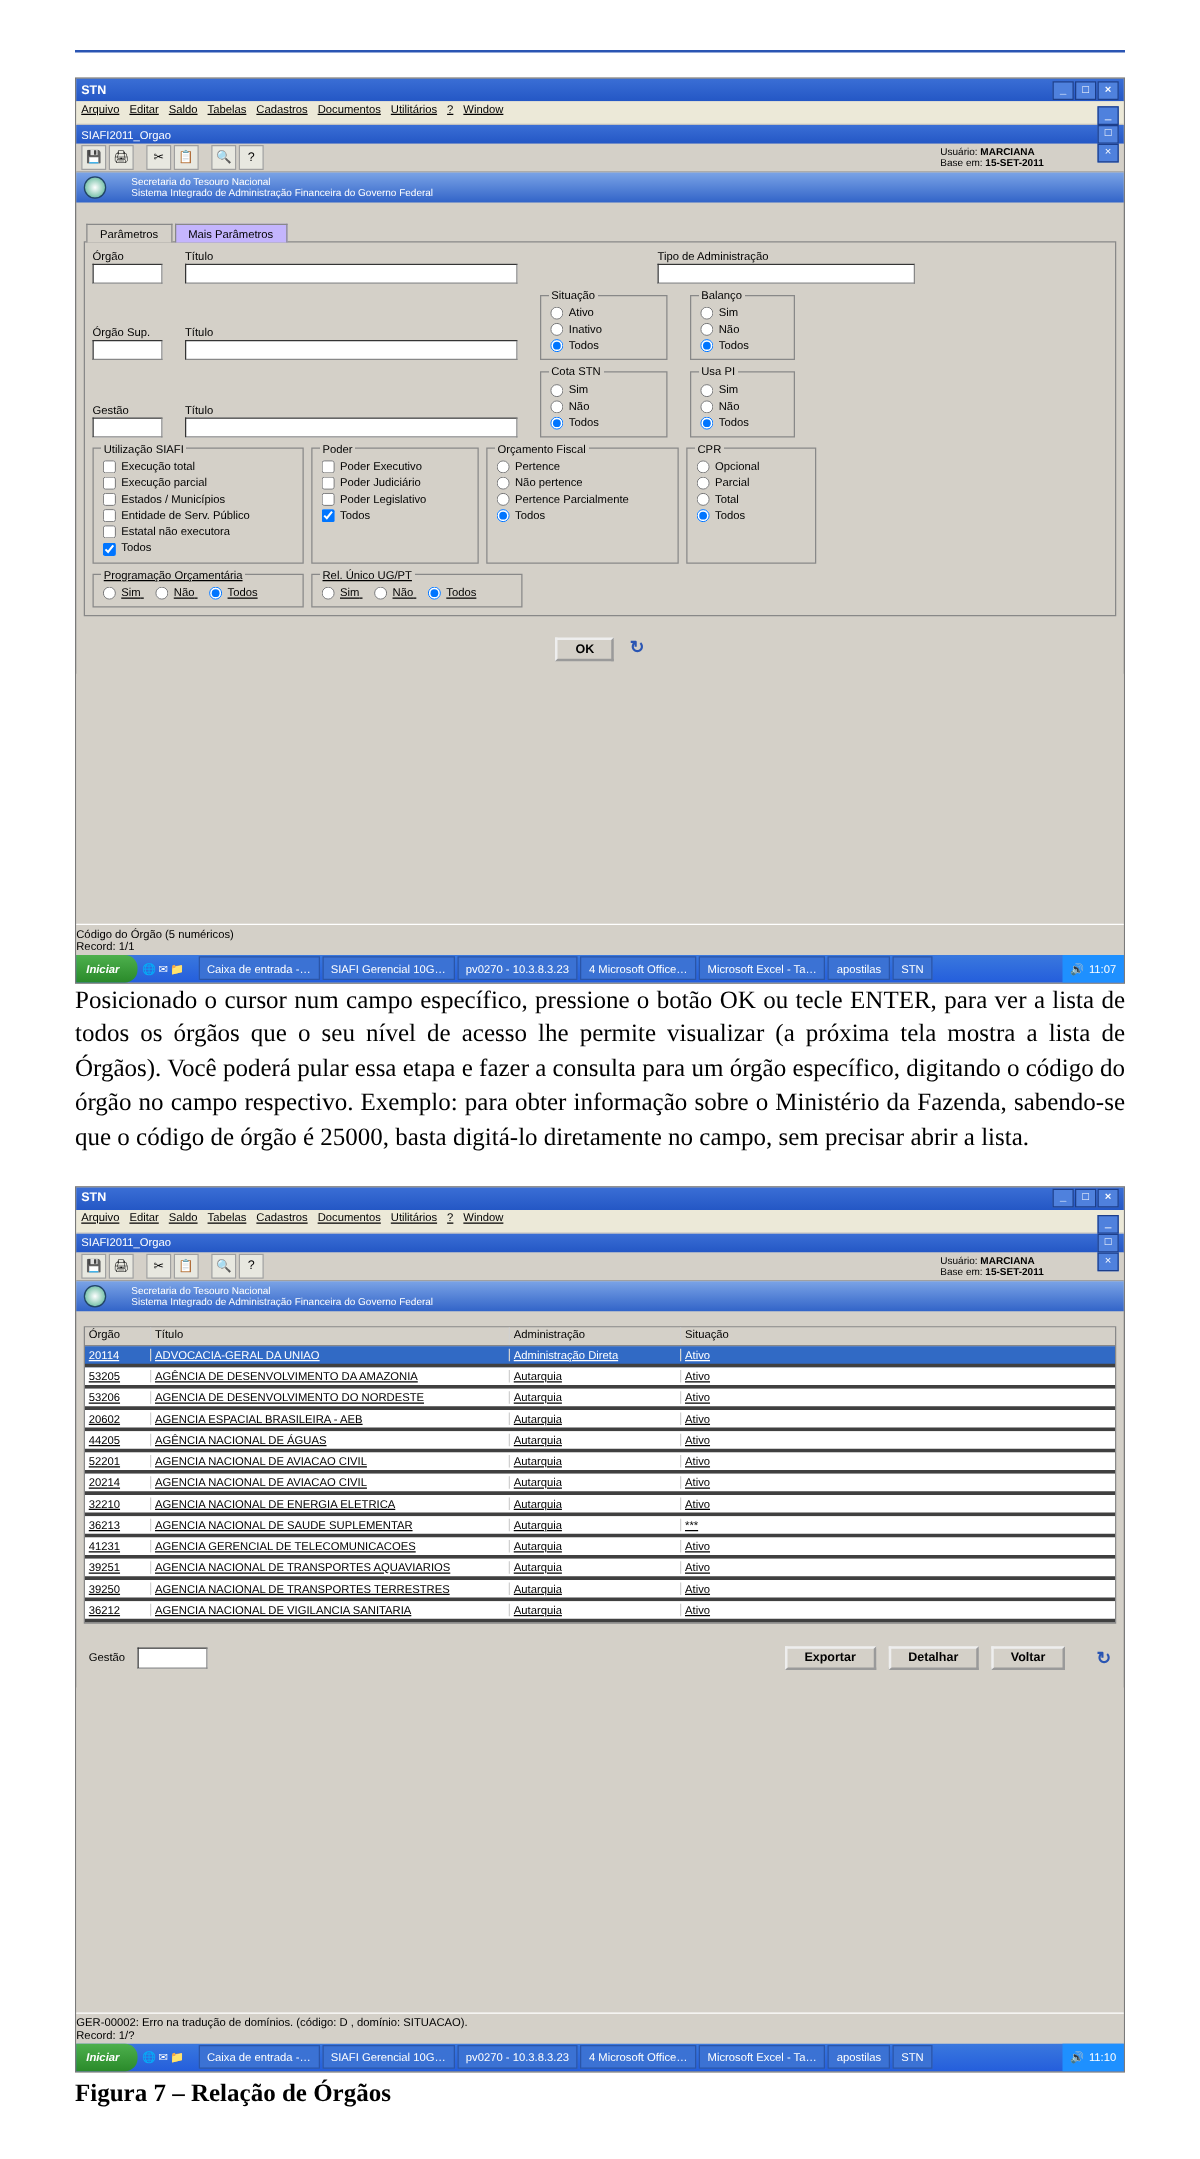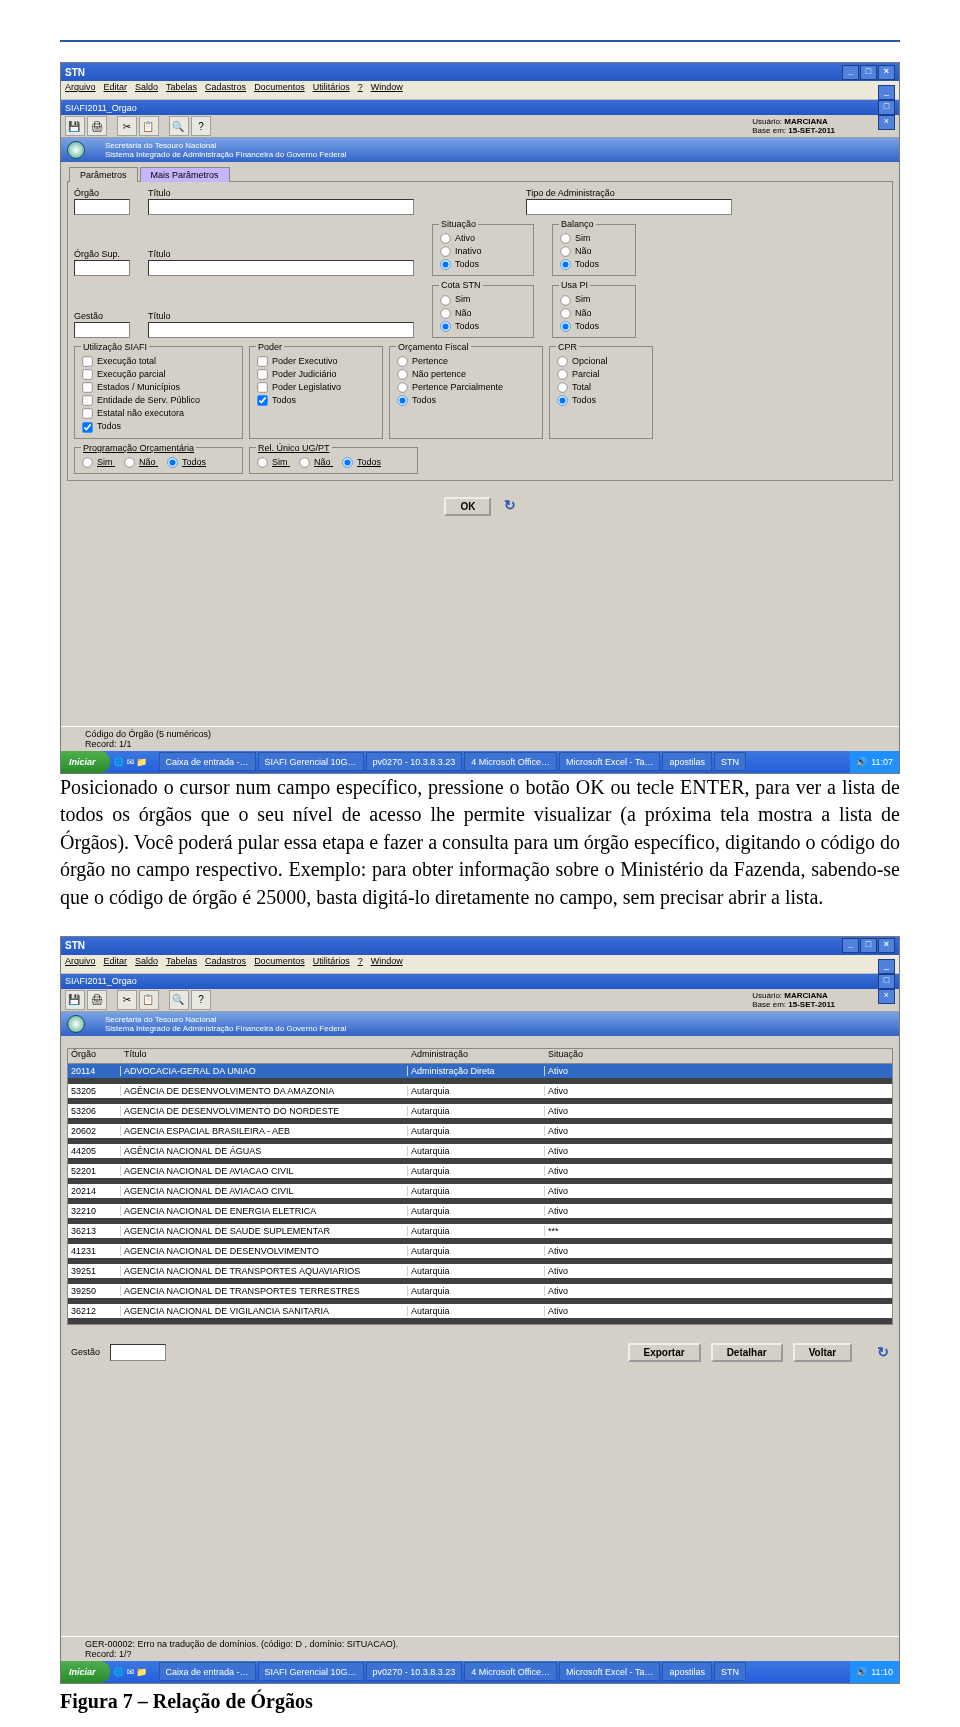--- a/index.html
+++ b/index.html
@@ -109,21 +109,21 @@
   }
   .logo-circle {
     width: 16px;
     height: 16px;
     border-radius: 50%;
     background: radial-gradient(#fff,#4a8);
     border: 1px solid #246;
   }
   .tabs {
     display: flex;
-    padding: 4px 4px 0 8px;
+    padding: 16px 4px 0 8px;
   }
   .tab {
     background: #c4b5fd;
     border: 1px solid #888;
     border-bottom: none;
     padding: 2px 10px;
     margin-right: 2px;
     font-size: 9px;
     position: relative;
     top: 1px;
@@ -167,21 +167,21 @@
     border: 2px outset #eee;
     padding: 2px 14px;
     font-size: 10px;
     font-weight: bold;
   }
   .empty-area { height: 200px; background: #d4d0c8; }
   .statusbar {
     background: #d4d0c8;
     border-top: 1px solid #fff;
     font-size: 9px;
-    padding: 2px 24px;
+    padding: 2px 0;
   }
   .taskbar {
     background: linear-gradient(#3a78de,#245edc);
     height: 22px;
     display: flex;
     align-items: center;
     font-size: 9px;
     color: #fff;
   }
   .start {
@@ -232,21 +232,22 @@
     border: 1px solid #888;
     margin: 4px 6px;
     background: #d4d0c8;
   }
   .data-row {
     display: flex;
     font-size: 9px;
     height: 14px;
     align-items: center;
     background: #fff;
-    border-bottom: 6px solid #404040;
+    border-bottom: 3px solid #404040;
+    text-decoration: underline;
   }
   .data-head {
     display: flex;
     font-size: 9px;
     height: 14px;
     background: #d4d0c8;
     border-bottom: 1px solid #888;
   }
   .c-org { width: 46px; padding: 0 3px; border-right:1px solid #d0d0d0;}
   .c-tit { width: 280px; padding: 0 3px; border-right:1px solid #d0d0d0;}
@@ -599,21 +600,21 @@
             <div class="c-sit">Ativo</div>
           </div>
           <div class="data-row">
             <div class="c-org">36213</div>
             <div class="c-tit">AGENCIA NACIONAL DE SAUDE SUPLEMENTAR</div>
             <div class="c-adm">Autarquia</div>
             <div class="c-sit">***</div>
           </div>
           <div class="data-row">
             <div class="c-org">41231</div>
-            <div class="c-tit">AGENCIA NACIONAL DE DESENVOLVIMENTO</div>
+            <div class="c-tit">AGENCIA GERENCIAL DE TELECOMUNICACOES</div>
             <div class="c-adm">Autarquia</div>
             <div class="c-sit">Ativo</div>
           </div>
           <div class="data-row">
             <div class="c-org">39251</div>
             <div class="c-tit">AGENCIA NACIONAL DE TRANSPORTES AQUAVIARIOS</div>
             <div class="c-adm">Autarquia</div>
             <div class="c-sit">Ativo</div>
           </div>
           <div class="data-row">

